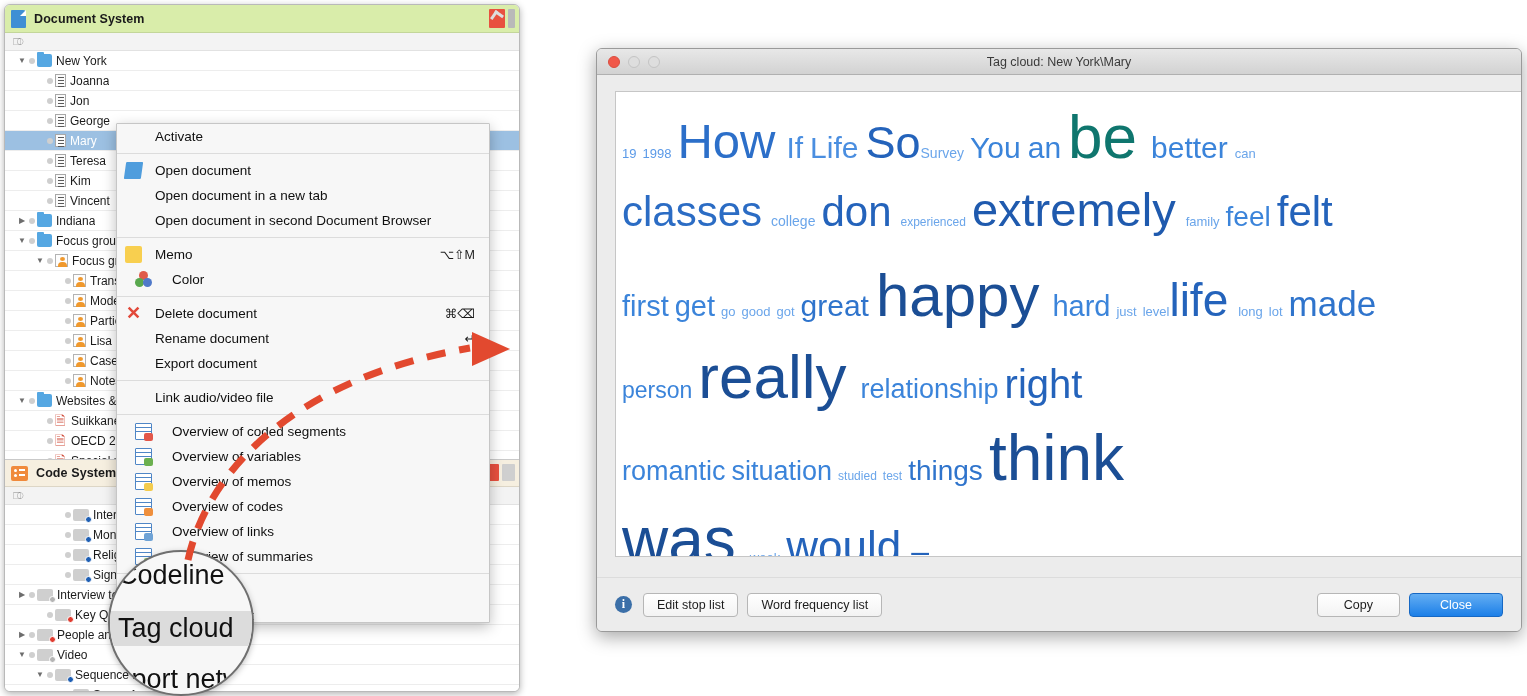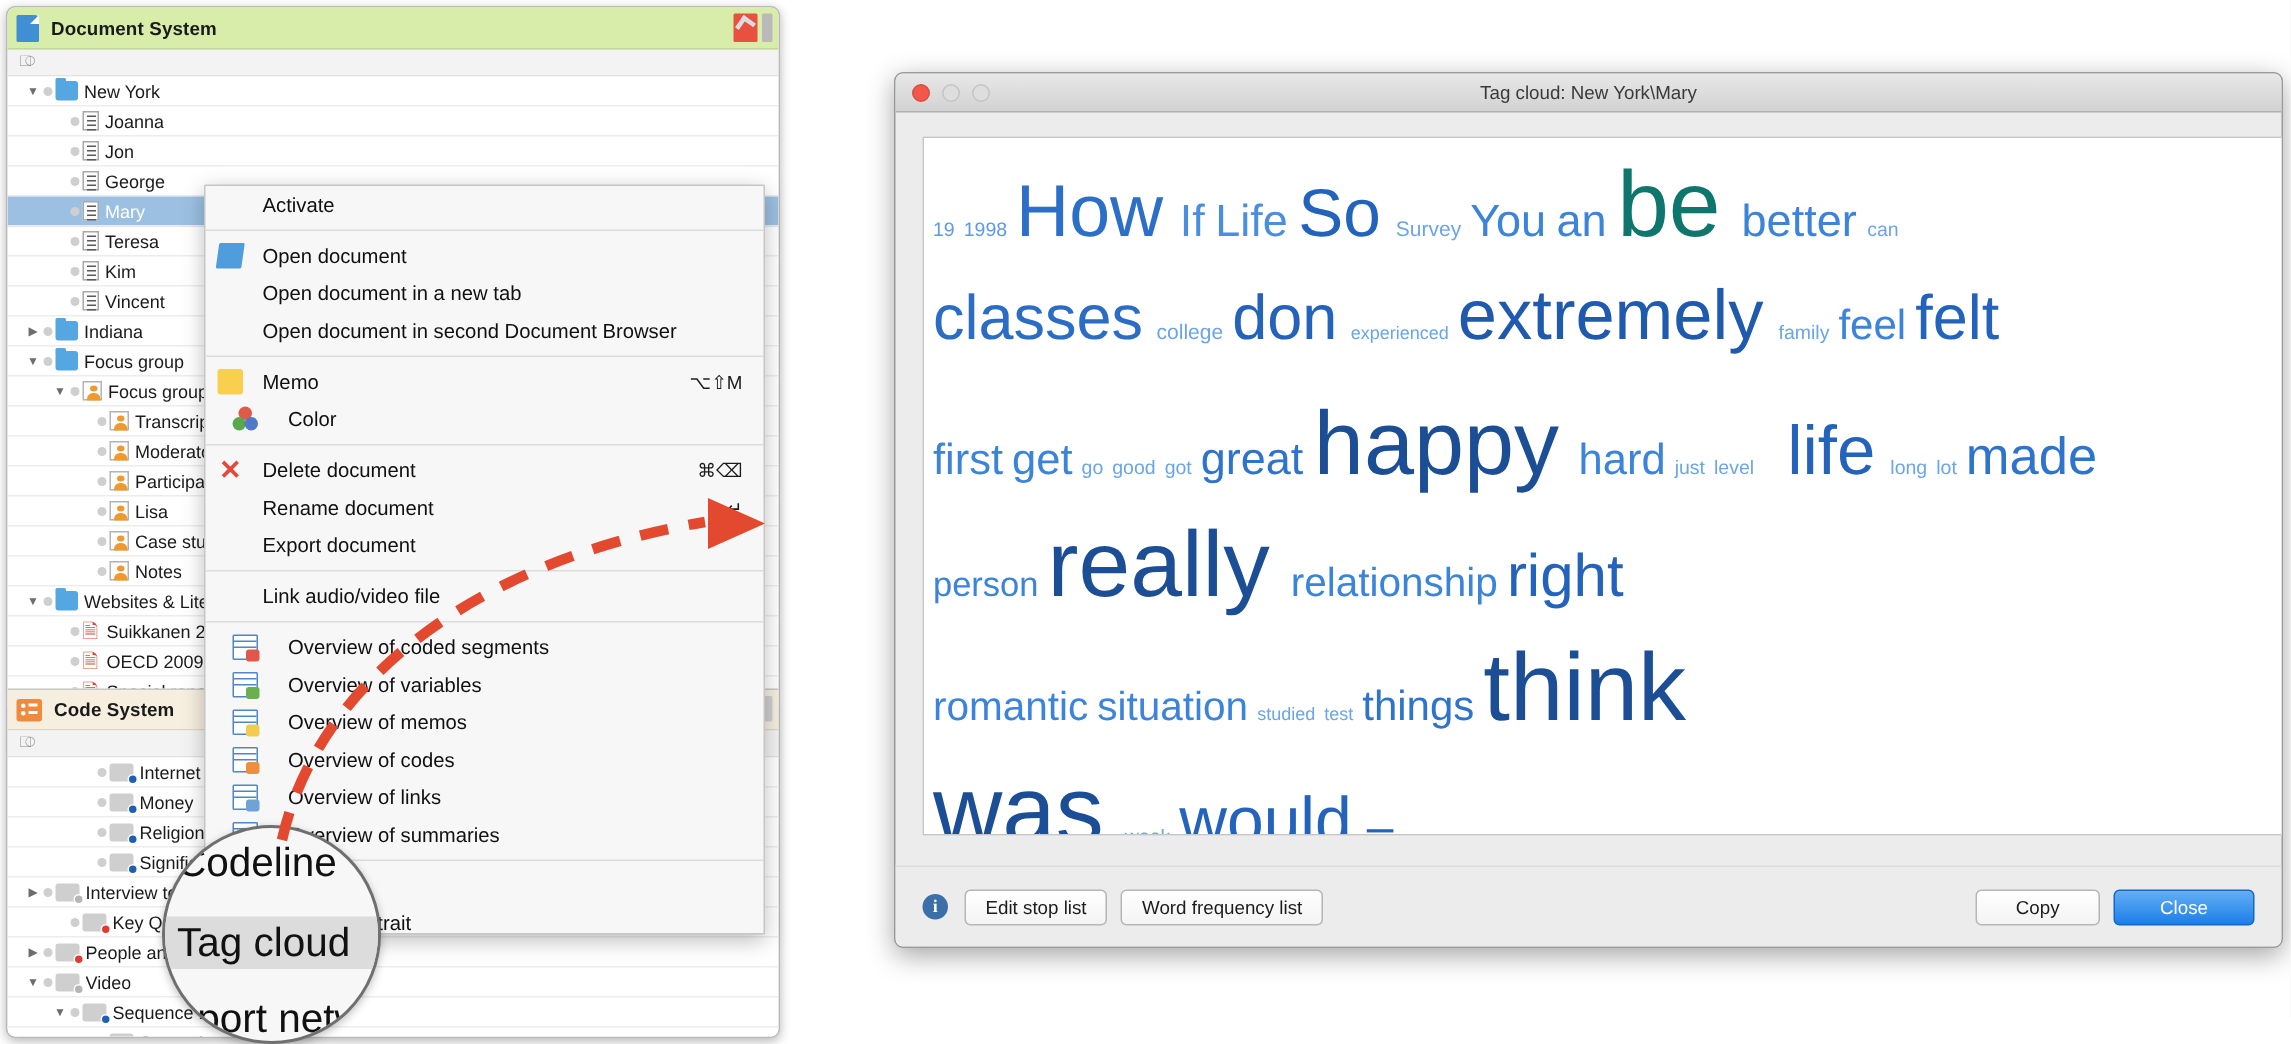--- a/index.html
+++ b/index.html
@@ -96,21 +96,21 @@
   .tree-row.sel .tlabel { color:#fff; }
 
   
   .chip { width:16px;height:12px;border-radius:2px;flex:none;margin-right:4px;position:relative;background:#cfcfcf;}
   .chip .bul { position:absolute; right:-3px; bottom:-2px; width:7px;height:7px;border-radius:50%; background:#1e5fb4; border:1px solid #fff;}
   .chip .bul.red{ background:#e03b2f; }
   .chip .bul.grey{ background:#b5b5b5; }
 
   
   #ctx-menu {
-    position:absolute; left:136px; top:123px; width:374px; height:500px;
+    position:absolute; left:116px; top:123px; width:374px; height:500px;
     background:#f7f7f7; border:1px solid #c6c6c6; border-radius:1px;
     box-shadow: 0 4px 14px rgba(0,0,0,0.26);
     font-size: 13.5px; color:#101010;
     overflow:hidden;
   }
   .mi { height:25px; display:flex; align-items:center; padding-left:10px; position:relative; }
   .mi.sel { background:#dcdcdc; }
   .mi .mlabel { margin-left:28px; }
   .mi .acc { position:absolute; right:14px; font-size:12.5px; color:#1a1a1a; }
   .msep { height:1px; background:#dcdcdc; margin:4px 0; }
@@ -578,21 +578,21 @@
     </div>
 
     <div id="tc-body">
       <div id="tc-canvas">
           <div class="cloud-line" style="margin-top: 0px; height: 74px;">
             <span class="cw" style="font-size: 13px; color: rgb(91, 154, 232); margin-right: 6px;">19</span>
             <span class="cw" style="font-size: 13px; color: rgb(91, 154, 232); margin-right: 6px;">1998</span>
             <span class="cw" style="font-size: 49px; color: rgb(44, 111, 201); margin-right: 11px;">How</span>
             <span class="cw" style="font-size: 30px; color: rgb(74, 142, 224); margin-right: 7px;">If</span>
             <span class="cw" style="font-size: 30px; color: rgb(74, 142, 224); margin-right: 7px;">Life</span>
-            <span class="cw" style="font-size: 45px; color: rgb(36, 99, 187); margin-right: 10px;">So</span>
+            <span class="cw" style="font-size: 45px; color: rgb(36, 99, 187); margin-right: 0;">So</span>
             <span class="cw" style="font-size: 14px; color: rgb(106, 165, 234); margin-right: 6px;">Survey</span>
             <span class="cw" style="font-size: 30px; color: rgb(59, 132, 218); margin-right: 7px;">You</span>
             <span class="cw" style="font-size: 30px; color: rgb(59, 132, 218); margin-right: 7px;">an</span>
             <span class="cw" style="font-size: 62px; color: #0f766e; margin-right: 14px;">be</span>
             <span class="cw" style="font-size: 30px; color: rgb(59, 132, 218); margin-right: 7px;">better</span>
             <span class="cw" style="font-size: 13px; color: rgb(106, 165, 234); margin-right: 6px;">can</span>
           </div>
           <div class="cloud-line" style="margin-top: 6px; height: 74px;">
             <span class="cw" style="font-size: 42px; color: rgb(43, 108, 196); margin-right: 9px;">classes</span>
             <span class="cw" style="font-size: 14px; color: rgb(106, 165, 234); margin-right: 6px;">college</span>
@@ -606,21 +606,21 @@
           <div class="cloud-line" style="margin-top: 6px; height: 74px;">
             <span class="cw" style="font-size: 29px; color: rgb(59, 132, 218); margin-right: 6px;">first</span>
             <span class="cw" style="font-size: 29px; color: rgb(59, 132, 218); margin-right: 6px;">get</span>
             <span class="cw" style="font-size: 13px; color: rgb(106, 165, 234); margin-right: 6px;">go</span>
             <span class="cw" style="font-size: 13px; color: rgb(106, 165, 234); margin-right: 6px;">good</span>
             <span class="cw" style="font-size: 13px; color: rgb(106, 165, 234); margin-right: 6px;">got</span>
             <span class="cw" style="font-size: 30px; color: rgb(47, 116, 204); margin-right: 7px;">great</span>
             <span class="cw" style="font-size: 60px; color: rgb(27, 78, 149); margin-right: 13px;">happy</span>
             <span class="cw" style="font-size: 29px; color: rgb(59, 132, 218); margin-right: 6px;">hard</span>
             <span class="cw" style="font-size: 13px; color: rgb(106, 165, 234); margin-right: 6px;">just</span>
-            <span class="cw" style="font-size: 13px; color: rgb(106, 165, 234); margin-right: 22px; text-align: right;">level</span>
+            <span class="cw" style="font-size: 13px; color: rgb(106, 165, 234); margin-right: 0; text-align: right;">level</span>
             <span class="cw" style="font-size: 46px; color: rgb(36, 99, 187); margin-right: 10px;">life</span>
             <span class="cw" style="font-size: 13px; color: rgb(106, 165, 234); margin-right: 6px;">long</span>
             <span class="cw" style="font-size: 13px; color: rgb(106, 165, 234); margin-right: 6px;">lot</span>
             <span class="cw" style="font-size: 35px; color: rgb(47, 116, 204); margin-right: 8px;">made</span>
           </div>
           <div class="cloud-line" style="margin-top: 6px; height: 74px;">
             <span class="cw" style="font-size: 23px; color: rgb(59, 132, 218); margin-right: 6px;">person</span>
             <span class="cw" style="font-size: 62px; color: rgb(27, 78, 149); margin-right: 14px;">really</span>
             <span class="cw" style="font-size: 27px; color: rgb(59, 132, 218); margin-right: 6px;">relationship</span>
             <span class="cw" style="font-size: 40px; color: rgb(36, 99, 187); margin-right: 9px;">right</span>

